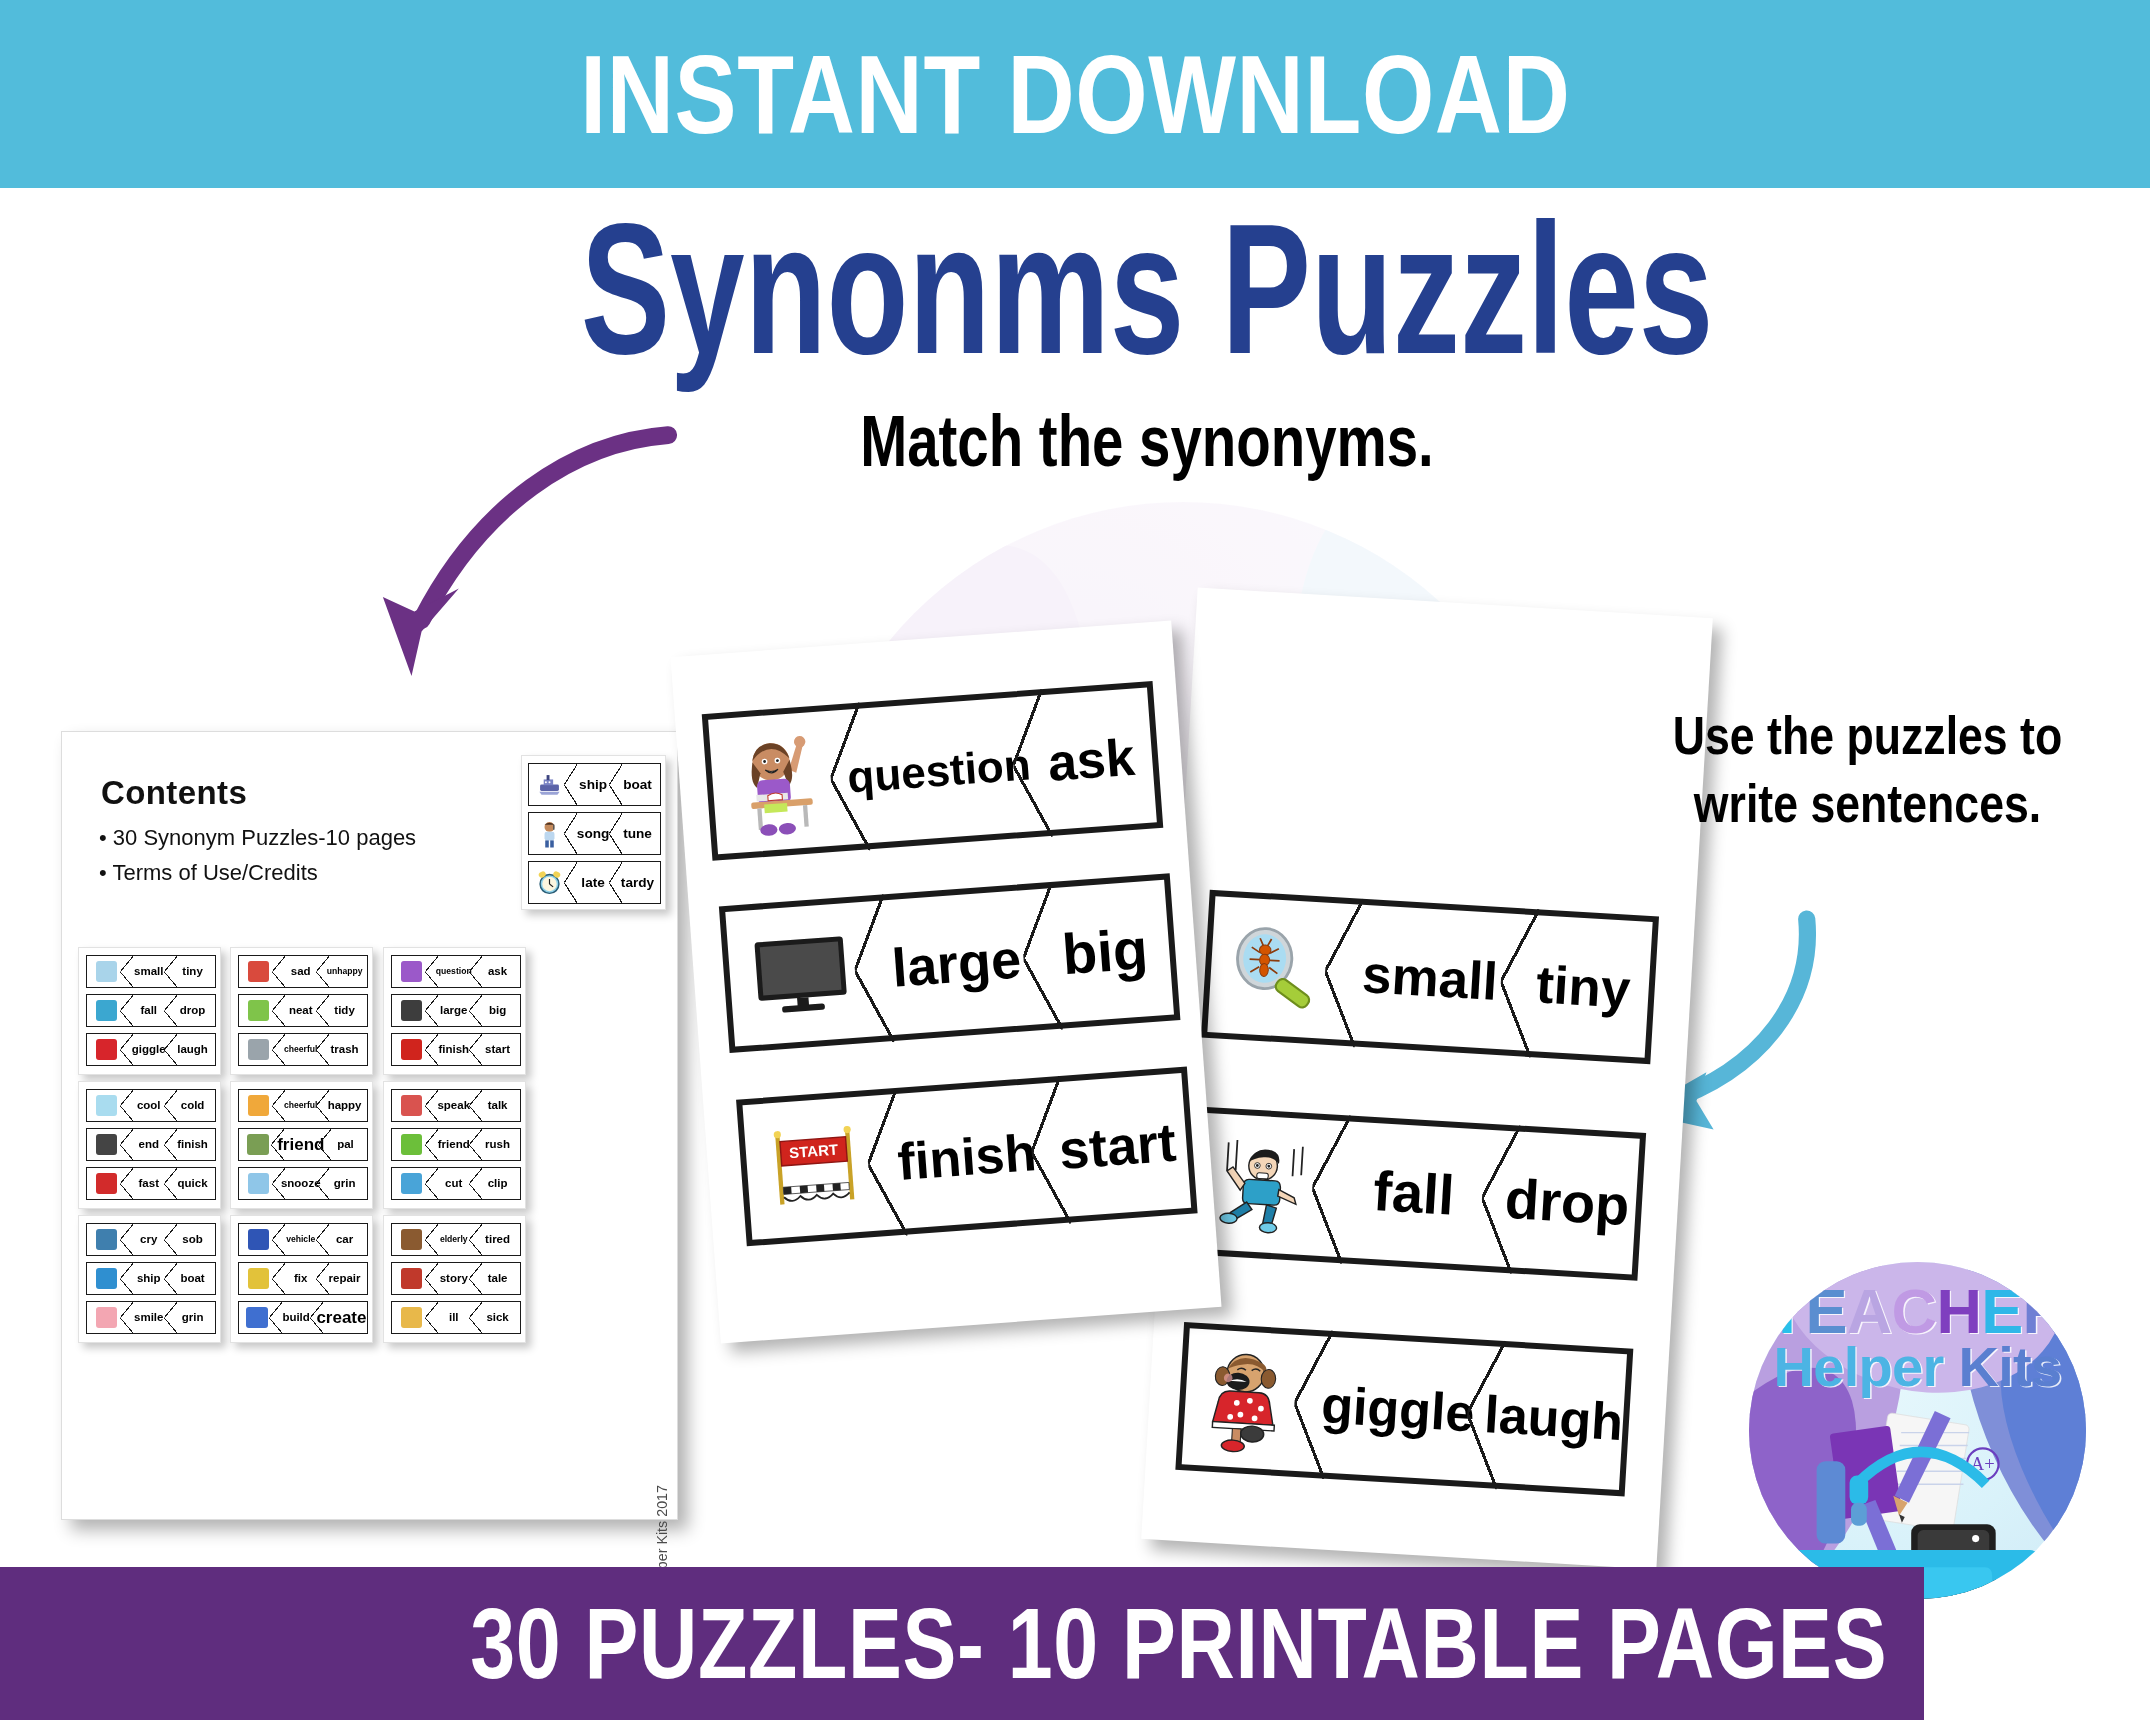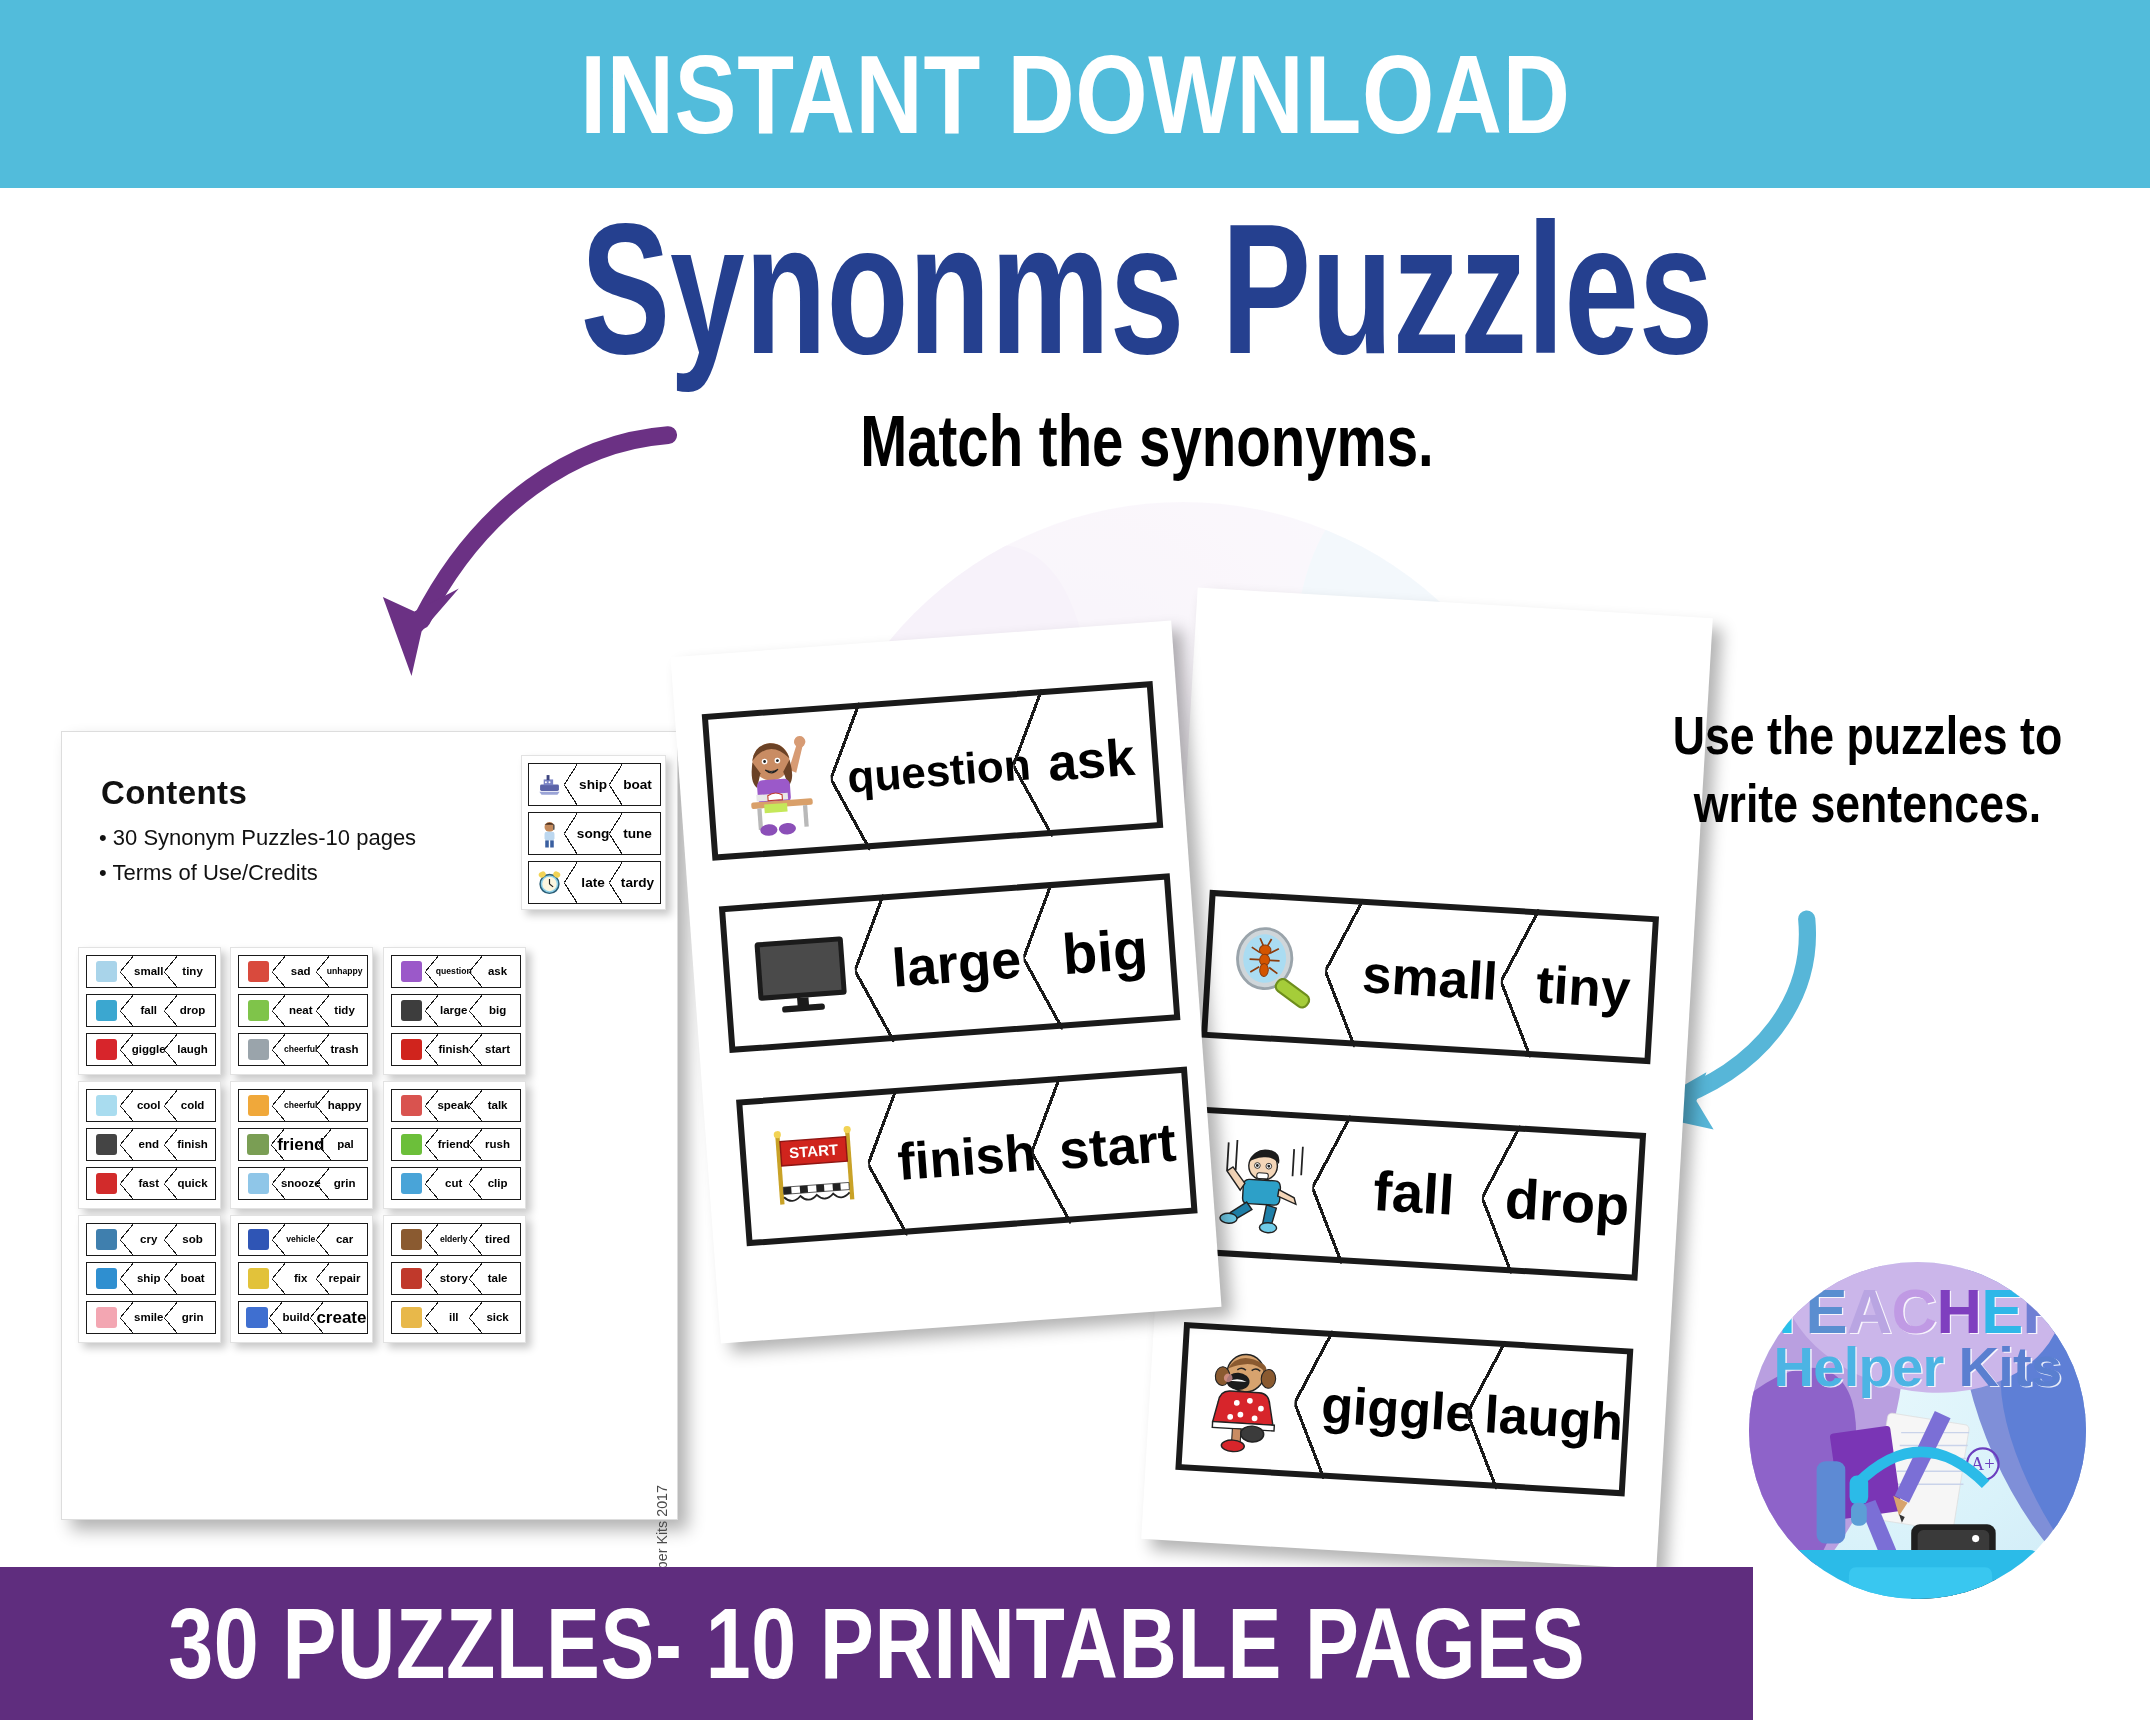--- a/index.html
+++ b/index.html
@@ -16,22 +16,22 @@
     position: absolute; left: 0; top: 0; width: 2151px; height: 188px;
     background: #52bcdb; display: flex; align-items: center; justify-content: center;
   }
   .top-banner .txt {
     color: #ffffff; font-size: 100px; font-weight: bold;
     letter-spacing: 0.7px; font-family: "Liberation Sans Narrow","Liberation Sans", sans-serif;
     transform: scaleX(0.93) scaleY(1.12);
     white-space: nowrap;
   }
   .bottom-banner {
-    position: absolute; left: 0; bottom: 0; width: 1753px; height: 154px;
-    background: #5f2d7e; display: flex; align-items: center; justify-content: center; z-index: 40;
+    position: absolute; left: 0; bottom: 0; width: 1924px; height: 154px;
+    background: #5f2d7e; display: flex; align-items: center; justify-content: flex-end; z-index: 40;
   }
   .bottom-banner .txt {
     color: #ffffff; font-size: 85px; font-weight: bold; letter-spacing: 0.7px;
     font-family: "Liberation Sans Narrow","Liberation Sans", sans-serif;
     transform: scaleX(0.95) scaleY(1.18);
     white-space: nowrap;
   }
 
   
   .headline {

